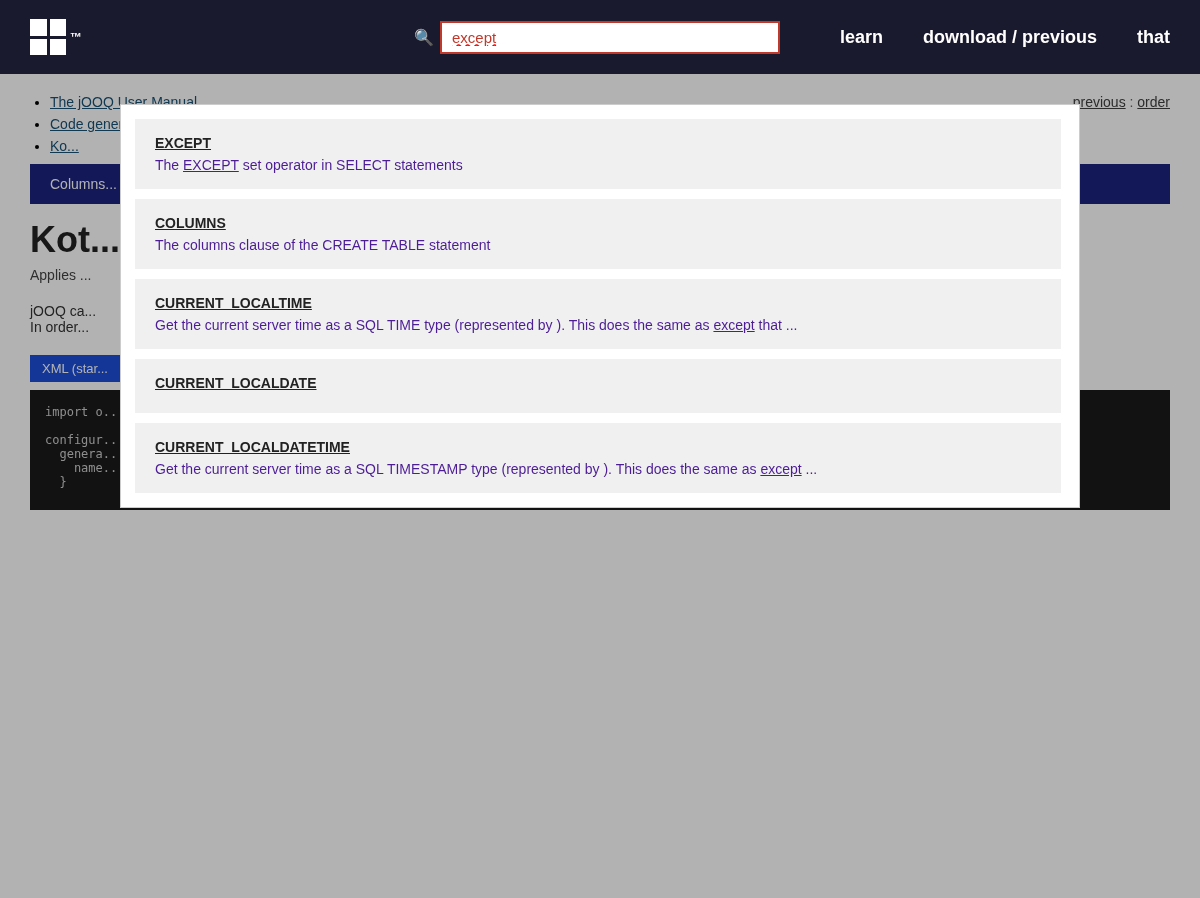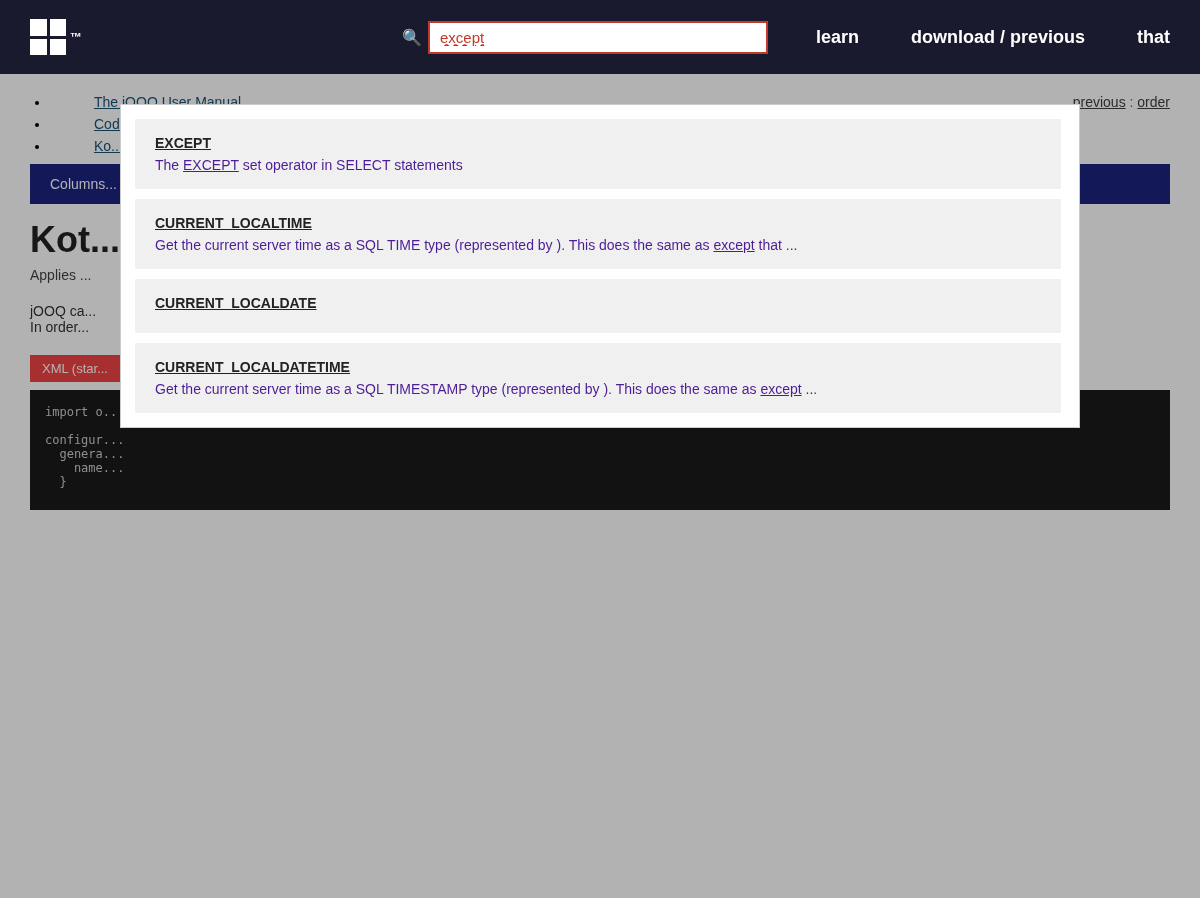--- a/index.html
+++ b/index.html
@@ -55,22 +55,22 @@
       font-size: 15px;
       width: 340px;
       color: #c0392b;
       outline: none;
       background: white;
       text-decoration: underline wavy red;
     }
     .nav-links {
       display: flex;
       align-items: center;
-      gap: 52px;
-      margin-left: 8px;
+      gap: 40px;
+      margin-left: 20px;
     }
     .nav-link {
       color: white;
       text-decoration: none;
       font-size: 18px;
       font-weight: bold;
     }
 
     
     .page-bg {
@@ -84,21 +84,20 @@
       padding-left: 20px;
       margin-bottom: 10px;
     }
     .breadcrumbs li {
       margin-bottom: 6px;
     }
     .breadcrumbs a {
       color: #1a5276;
       text-decoration: underline;
       font-size: 14px;
-      margin-left: 44px;
     }
     .prev-next {
       position: absolute;
       top: 20px;
       right: 30px;
       font-size: 14px;
       color: #666;
     }
     .prev-next a {
       color: #404040;
@@ -121,21 +120,21 @@
       font-size: 14px;
       color: #444;
       margin-top: 6px;
     }
     .page-section-bg {
       margin-top: 20px;
       font-size: 14px;
       color: #333;
     }
     .xml-bar {
-      background: #ef4444;
+      background: #1d4ed8;
       color: white;
       padding: 6px 12px;
       margin-top: 20px;
       font-size: 13px;
       display: inline-block;
     }
     .code-block-bg {
       background: #1a1a1a;
       color: #ccc;
       padding: 15px;
@@ -289,20 +288,24 @@
           <div class="result-item">
             <div class="result-title">
               <span>EXCEPT</span>
             </div>
             <div class="result-desc">
               The <span class="highlight">EXCEPT</span> set operator in SELECT statements
             </div>
           </div>
 
 
+          <div class="result-item">
+            <div class="result-title">Columns</div>
+            <div class="result-desc">The columns clause of the CREATE TABLE statement</div>
+          </div>
 
           <div class="result-item">
             <div class="result-title">CURRENT_LOCALTIME</div>
             <div class="result-desc">
               Get the current server time as a SQL TIME type (represented by ). This does the same as <span class="highlight">except</span> that ...
             </div>
           </div>
 
           <div class="result-item">
             <div class="result-title">CURRENT_LOCALDATE</div>

